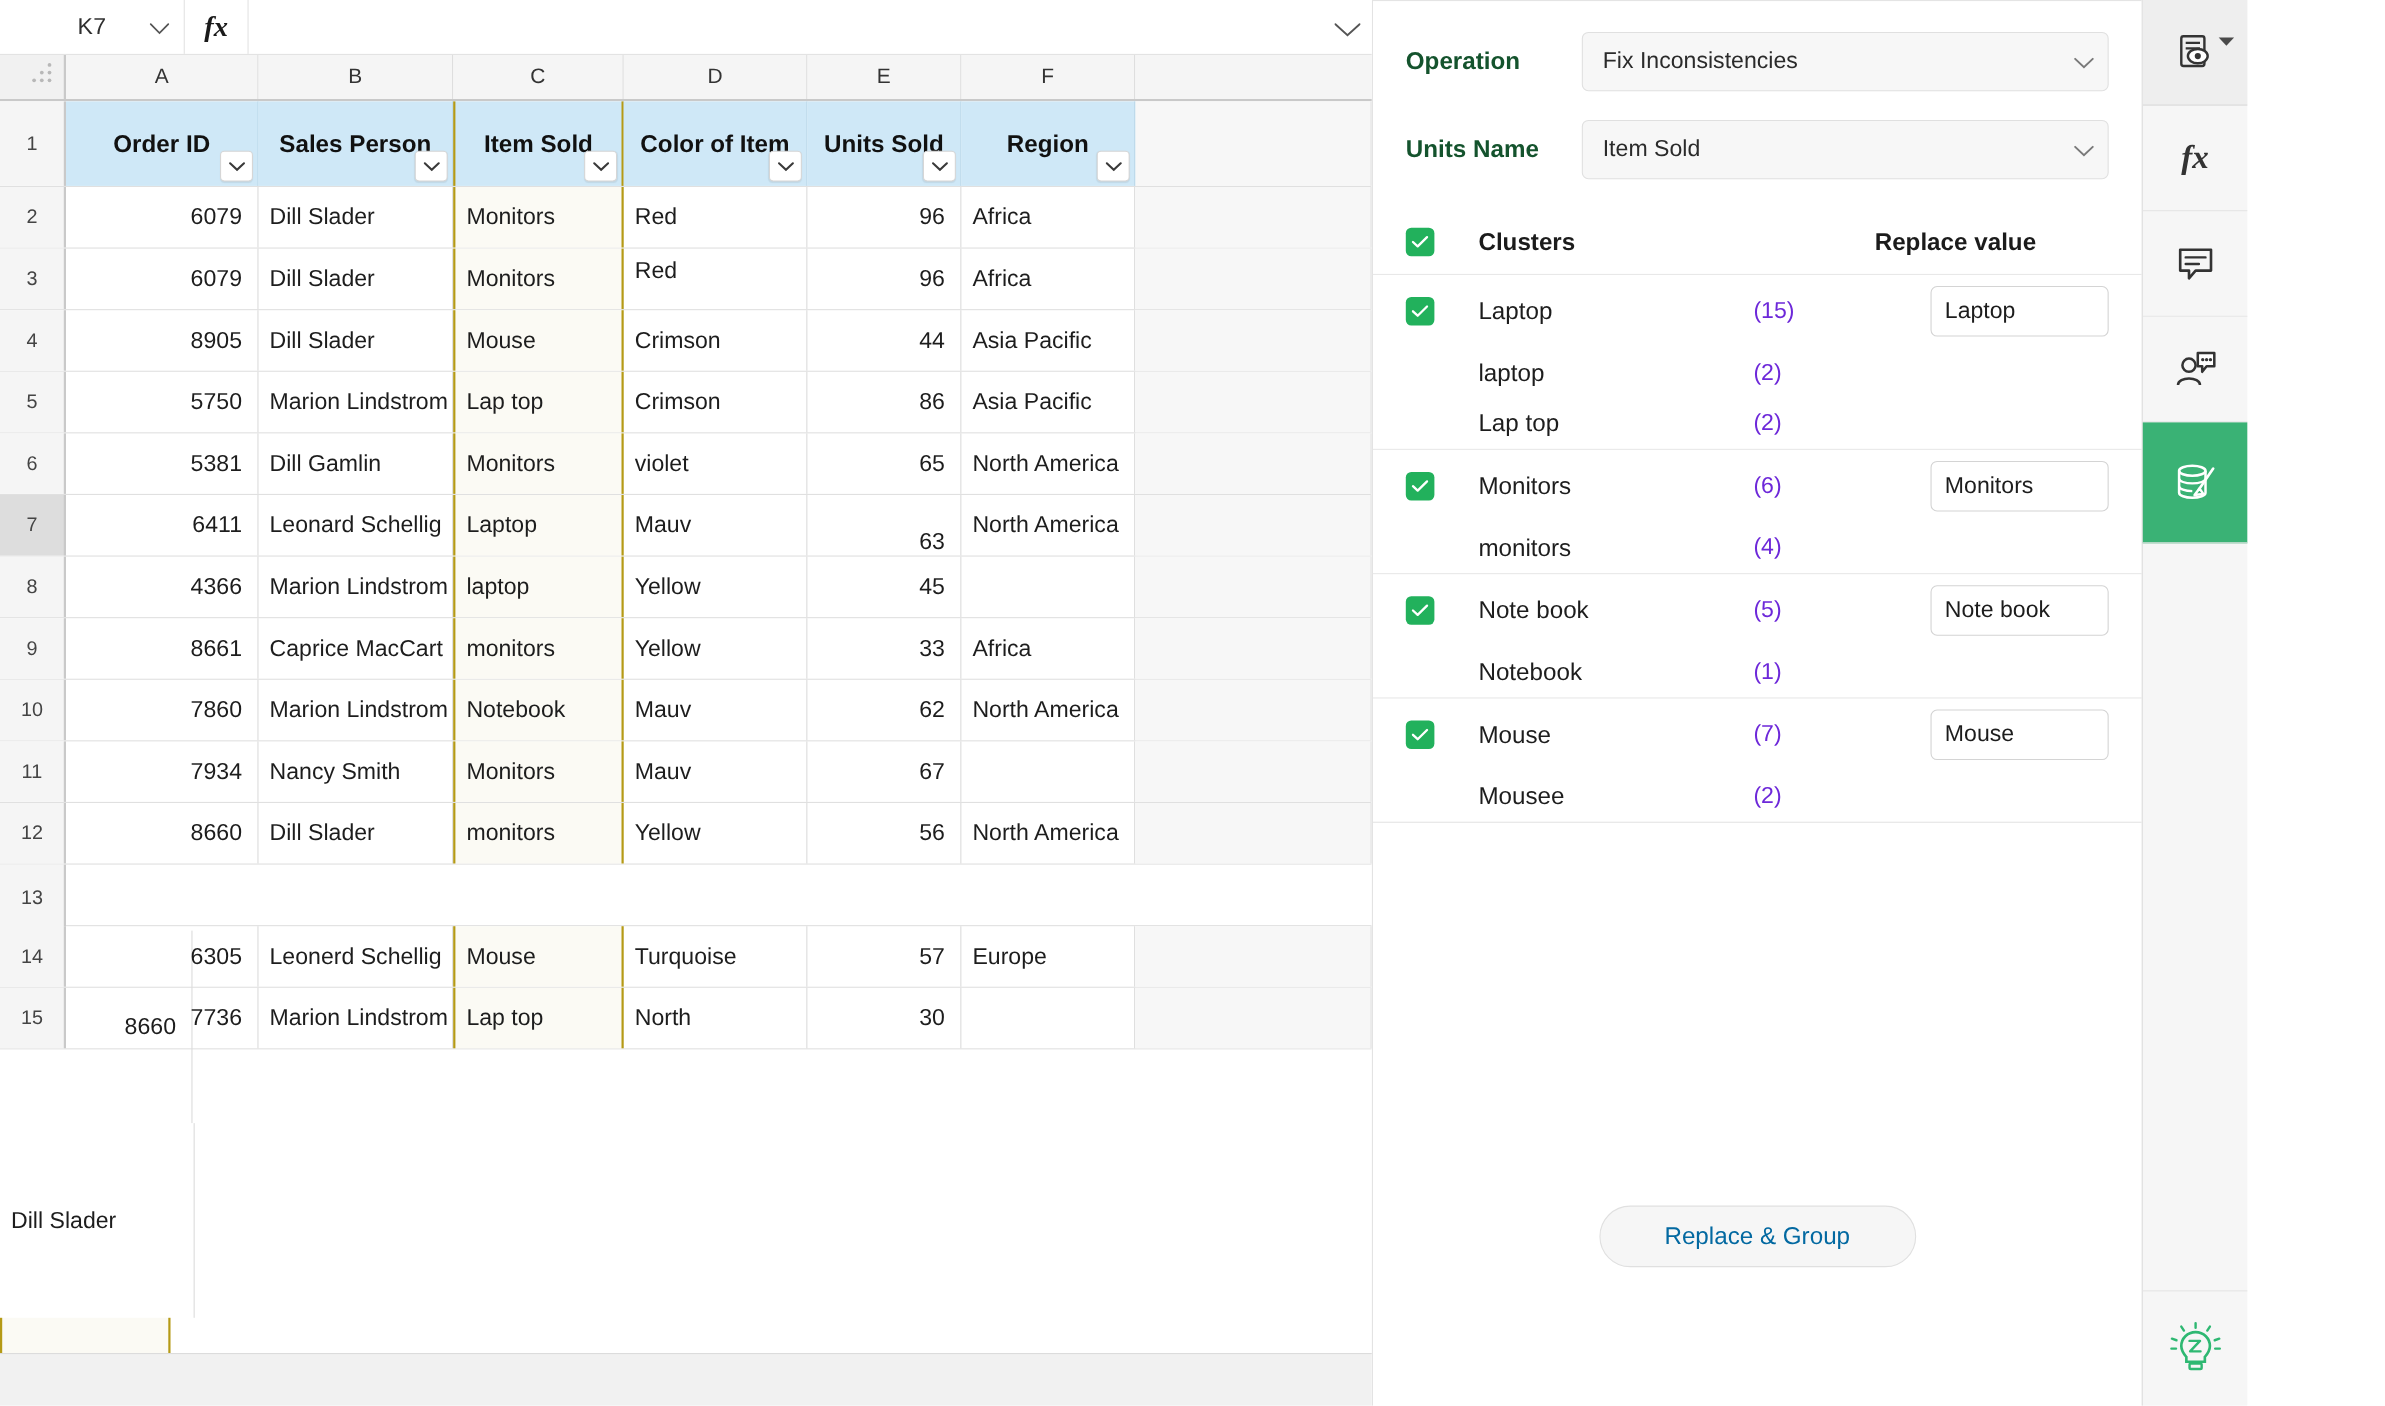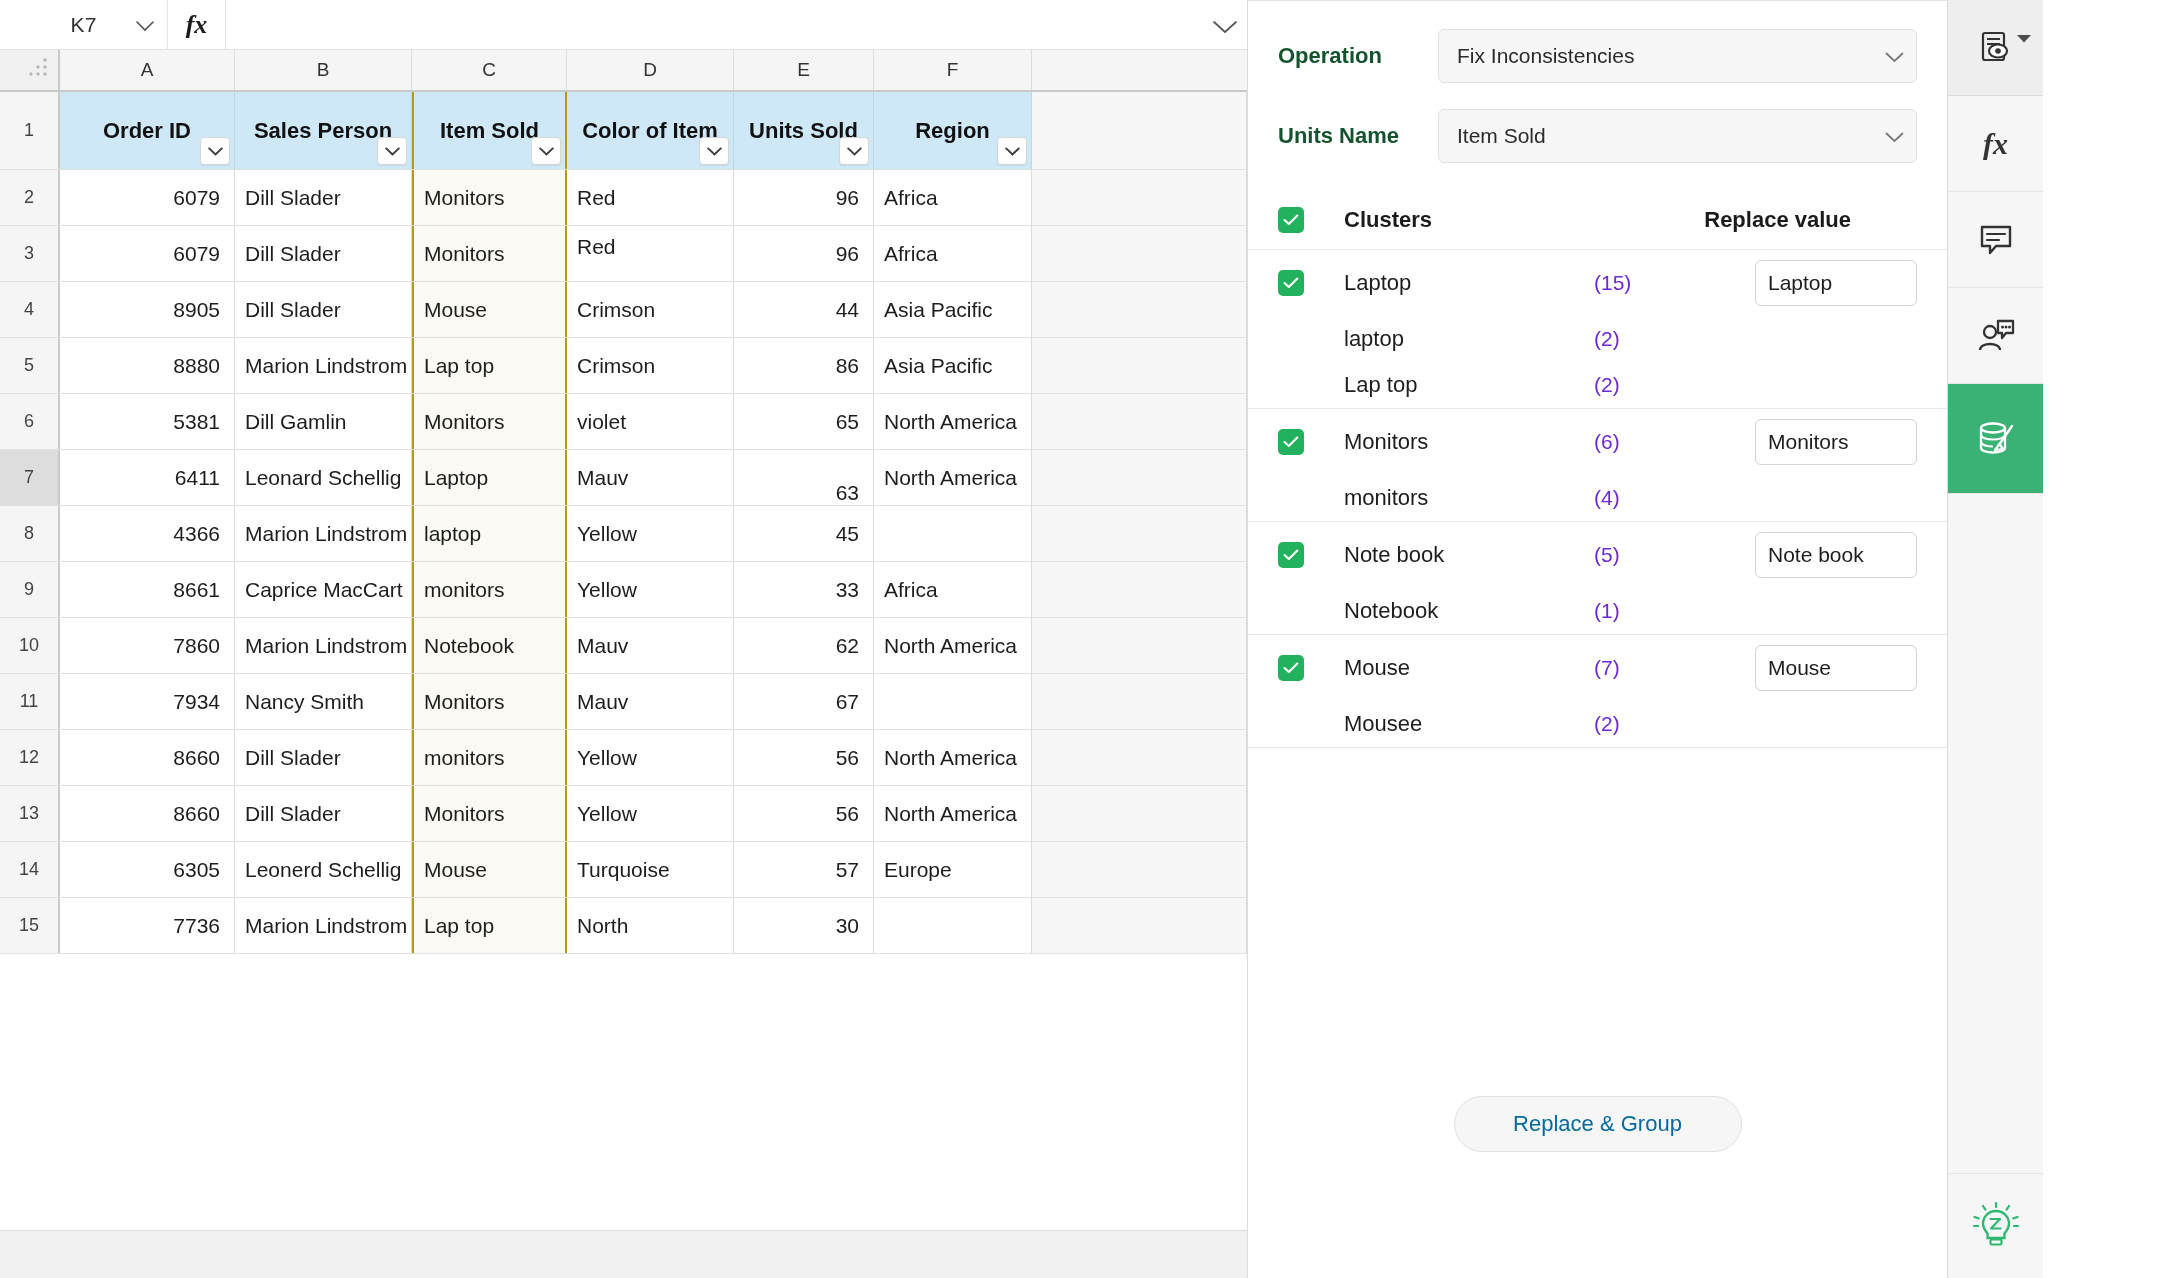--- a/index.html
+++ b/index.html
@@ -412,21 +412,21 @@
             <div class="cell" style="width: 158px; flex: 0 0 158px;">
               <span>Asia Pacific</span>
             </div>
             <div class="grid-filler"></div>
           </div>
           <div class="grid-row" style="height: 56px;">
             <div class="rowhead">
               <span>5</span>
             </div>
             <div class="cell num" style="width: 175px; flex: 0 0 175px;">
-              <span>8880</span>
+              <span>5750</span>
             </div>
             <div class="cell" style="width: 177px; flex: 0 0 177px;">
               <span>Marion Lindstrom</span>
             </div>
             <div class="cell col-c" style="width: 155px; flex: 0 0 155px;">
               <span>Lap top</span>
             </div>
             <div class="cell" style="width: 167px; flex: 0 0 167px;">
               <span>Crimson</span>
             </div>
@@ -599,21 +599,21 @@
               <span>Yellow</span>
             </div>
             <div class="cell num" style="width: 140px; flex: 0 0 140px;">
               <span>56</span>
             </div>
             <div class="cell" style="width: 158px; flex: 0 0 158px;">
               <span>North America</span>
             </div>
             <div class="grid-filler"></div>
           </div>
-          <div class="grid-row" style="height: 56px;">
+          <div class="grid-row" style="height: 56px; flex-direction: column;">
             <div class="rowhead">
               <span>13</span>
             </div>
             <div class="cell num" style="width: 175px; flex: 0 0 175px;">
               <span>8660</span>
             </div>
             <div class="cell" style="width: 177px; flex: 0 0 177px;">
               <span>Dill Slader</span>
             </div>
             <div class="cell col-c" style="width: 155px; flex: 0 0 155px;">

